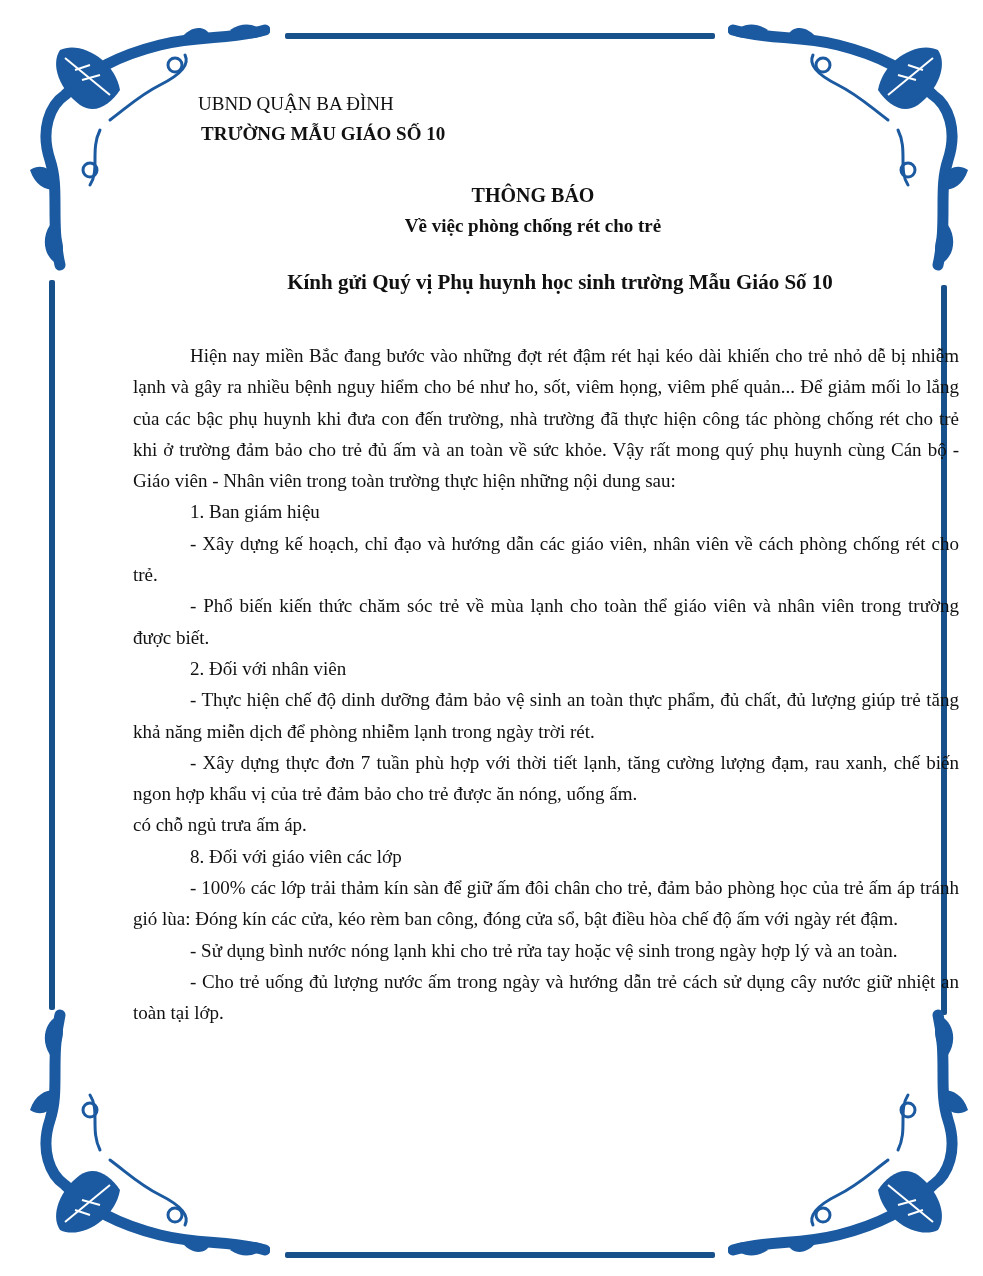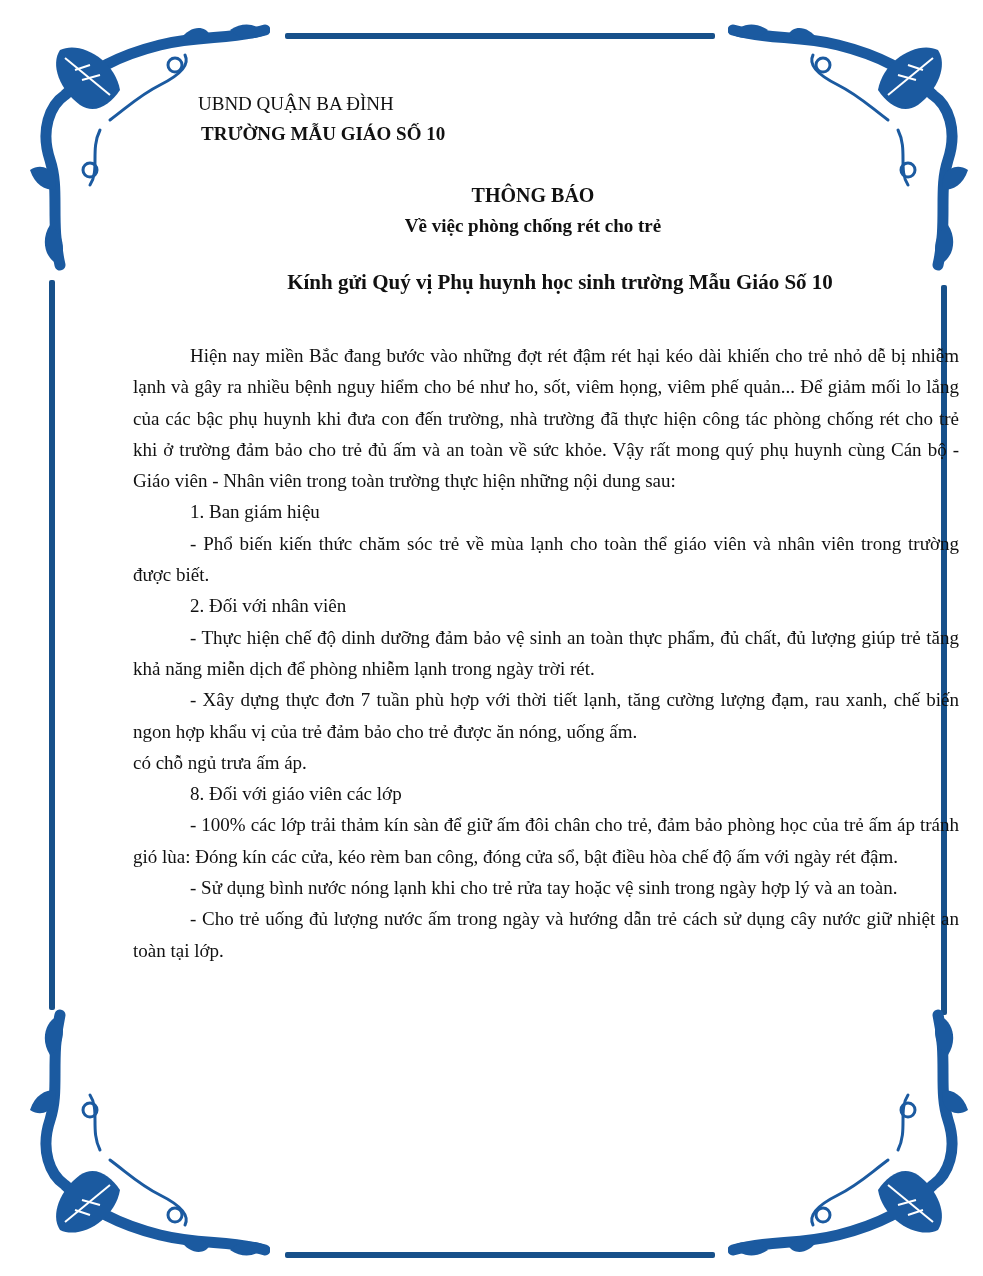--- a/index.html
+++ b/index.html
@@ -123,20 +123,21 @@
 <div class="abs hdr2">TRƯỜNG MẪU GIÁO SỐ 10</div>
 
 <div class="abs title">THÔNG BÁO</div>
 <div class="abs subtitle">Về việc phòng chống rét cho trẻ</div>
 <div class="abs greeting">Kính gửi Quý vị Phụ huynh học sinh trường Mẫu Giáo Số 10</div>
 
 <div class="body">
   <p class="indent">Hiện nay miền Bắc đang bước vào những đợt rét đậm rét hại kéo dài khiến cho trẻ nhỏ dễ bị nhiễm lạnh và gây ra nhiều bệnh nguy hiểm cho bé như ho, sốt, viêm họng, viêm phế quản... Để giảm mối lo lắng của các bậc phụ huynh khi đưa con đến trường, nhà trường đã thực hiện công tác phòng chống rét cho trẻ khi ở trường đảm bảo cho trẻ đủ ấm và an toàn về sức khỏe. Vậy rất mong quý phụ huynh cùng Cán bộ - Giáo viên - Nhân viên trong toàn trường thực hiện những nội dung sau:</p>
 
   <p class="indent heading">1. Ban giám hiệu</p>
+  <p class="indent">- Xây dựng kế hoạch, chỉ đạo và hướng dẫn các giáo viên, nhân viên về cách phòng chống rét cho trẻ.</p>
   <p class="indent">- Phổ biến kiến thức chăm sóc trẻ về mùa lạnh cho toàn thể giáo viên và nhân viên trong trường được biết.</p>
 
   <p class="indent heading">2. Đối với nhân viên</p>
   <p class="indent">- Thực hiện chế độ dinh dưỡng đảm bảo vệ sinh an toàn thực phẩm, đủ chất, đủ lượng giúp trẻ tăng khả năng miễn dịch để phòng nhiễm lạnh trong ngày trời rét.</p>
   <p class="indent">- Xây dựng thực đơn 7 tuần phù hợp với thời tiết lạnh, tăng cường lượng đạm, rau xanh, chế biến ngon hợp khẩu vị của trẻ đảm bảo cho trẻ được ăn nóng, uống ấm.</p>
   <p>có chỗ ngủ trưa ấm áp.</p>
 
   <p class="indent heading">8. Đối với giáo viên các lớp</p>
   <p class="indent">- 100% các lớp trải thảm kín sàn để giữ ấm đôi chân cho trẻ, đảm bảo phòng học của trẻ ấm áp tránh gió lùa: Đóng kín các cửa, kéo rèm ban công, đóng cửa sổ, bật điều hòa chế độ ấm với ngày rét đậm.</p>
   <p class="indent">- Sử dụng bình nước nóng lạnh khi cho trẻ rửa tay hoặc vệ sinh trong ngày hợp lý và an toàn.</p>

